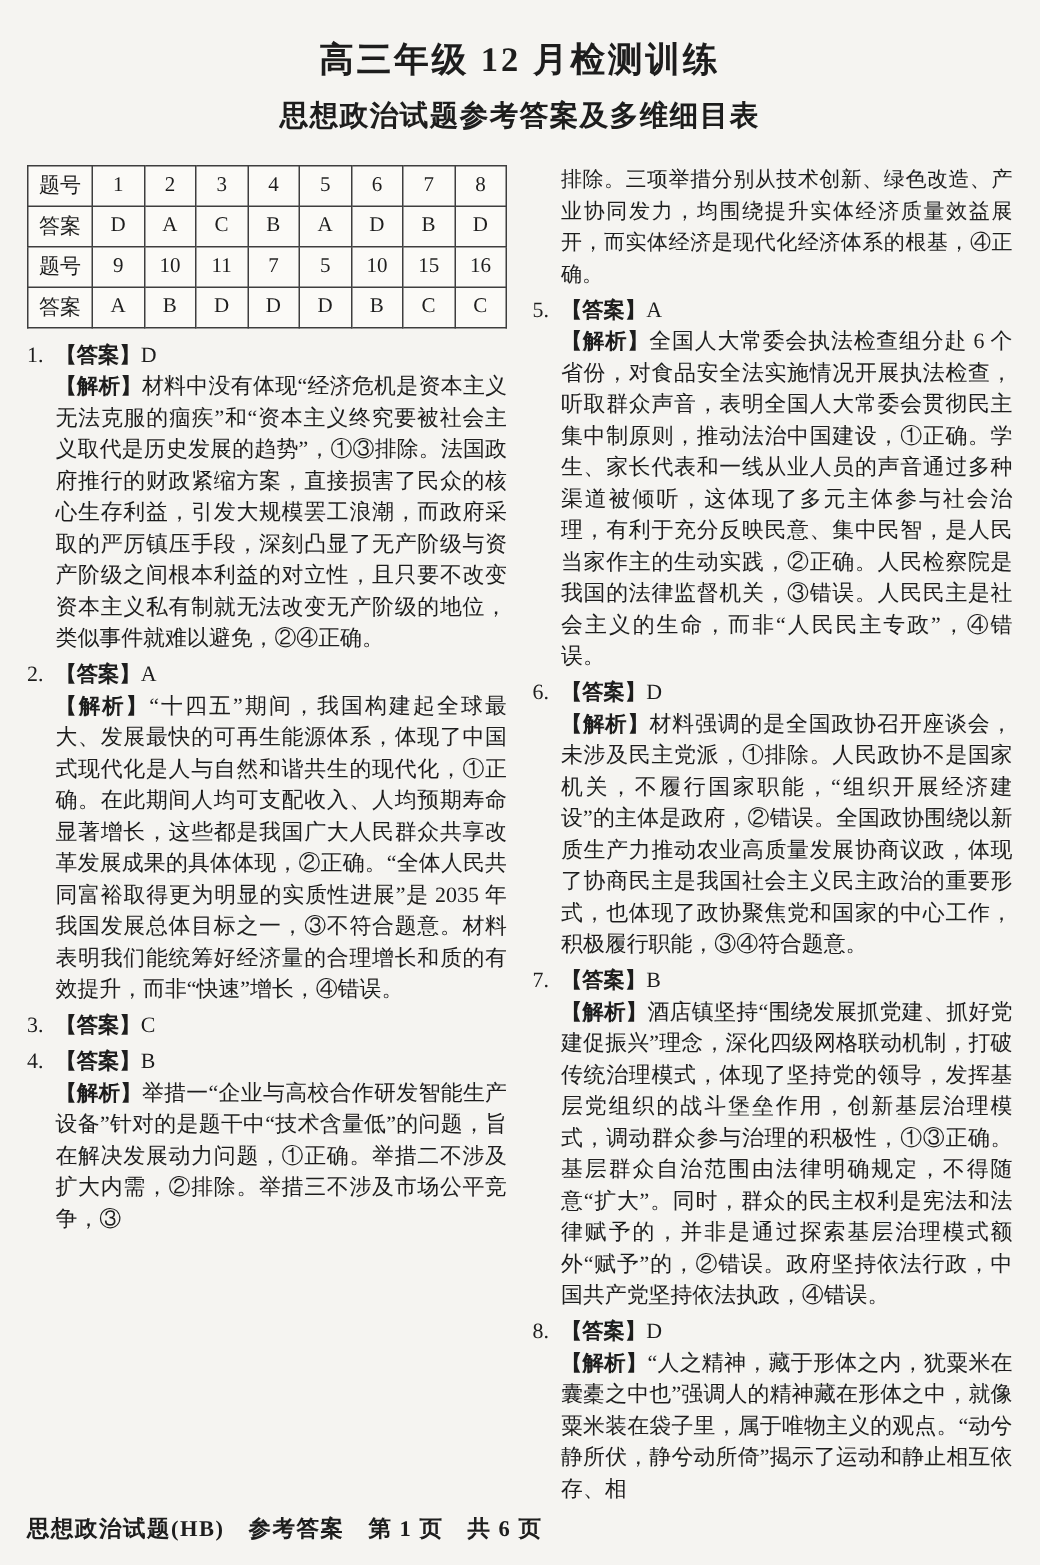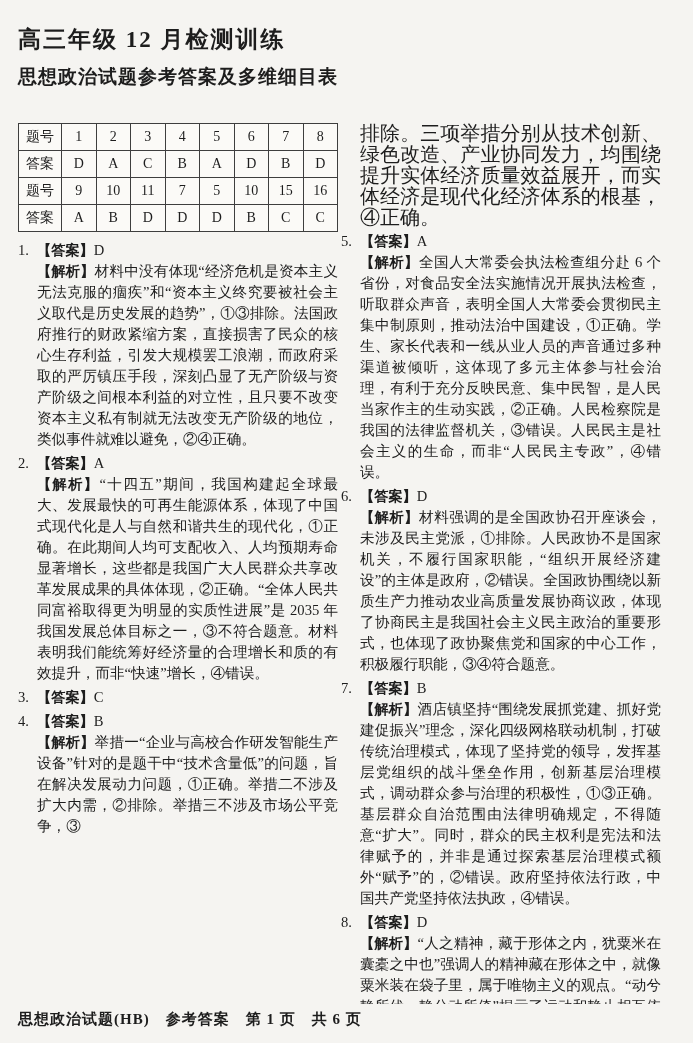--- a/index.html
+++ b/index.html
@@ -9,44 +9,44 @@
     color: #1d1d1d;
     font-family: "Liberation Serif", "DejaVu Serif", serif;
     overflow: hidden;
   }
   .page {
     box-sizing: border-box;
     width: 693px; height: 1043px;
     padding: 24px 18px 10px 18px;
     display: flex; flex-direction: column;
   }
-  .titles { text-align: left; flex: 0 0 auto; }
+  .titles { text-align: center; flex: 0 0 auto; }
   .title1 { font-size: 23px; font-weight: bold; letter-spacing: 2px; }
   .title2 { font-size: 19px; font-weight: bold; letter-spacing: 1px; margin-top: 9px; }
-  .columns { display: flex; gap: 3px; margin-top: 33px; flex: 1 1 auto; overflow: hidden; }
+  .columns { display: flex; gap: 17px; margin-top: 20px; flex: 1 1 auto; overflow: hidden; }
   .col { width: 320px; flex: 0 0 320px; }
   table.answers {
     border-collapse: collapse; width: 100%;
     margin: 0 0 8px 0; table-layout: fixed;
   }
   table.answers td {
     border: 1.6px solid #3e3e3e;
     text-align: center; vertical-align: middle;
     font-size: 14px; height: 26px; padding: 0;
     background: #fbfaf7;
   }
   table.answers td:first-child { width: 42px; }
   .item {
     position: relative; padding-left: 19px;
     text-align: justify; font-size: 14.6px; line-height: 21px;
     margin-bottom: 3px;
   }
   .item .num { position: absolute; left: 0; top: 0; }
   .lbl { font-weight: bold; font-family: "Liberation Sans", "DejaVu Sans", sans-serif; font-size: 14.2px; }
-  .cont { padding-left: 19px; text-align: justify; font-size: 20px; line-height: 21px; margin-bottom: 3px; }
+  .cont { padding-left: 19px; text-align: justify; font-size: 14px; line-height: 21px; margin-bottom: 3px; }
   .footer {
     margin-top: auto; flex: 0 0 auto;
     text-align: left; font-weight: bold; font-size: 15px;
     padding: 6px 0 4px 0; letter-spacing: 1px;
   }
 </style>
 </head>
 <body>
 
 <div class="page">

